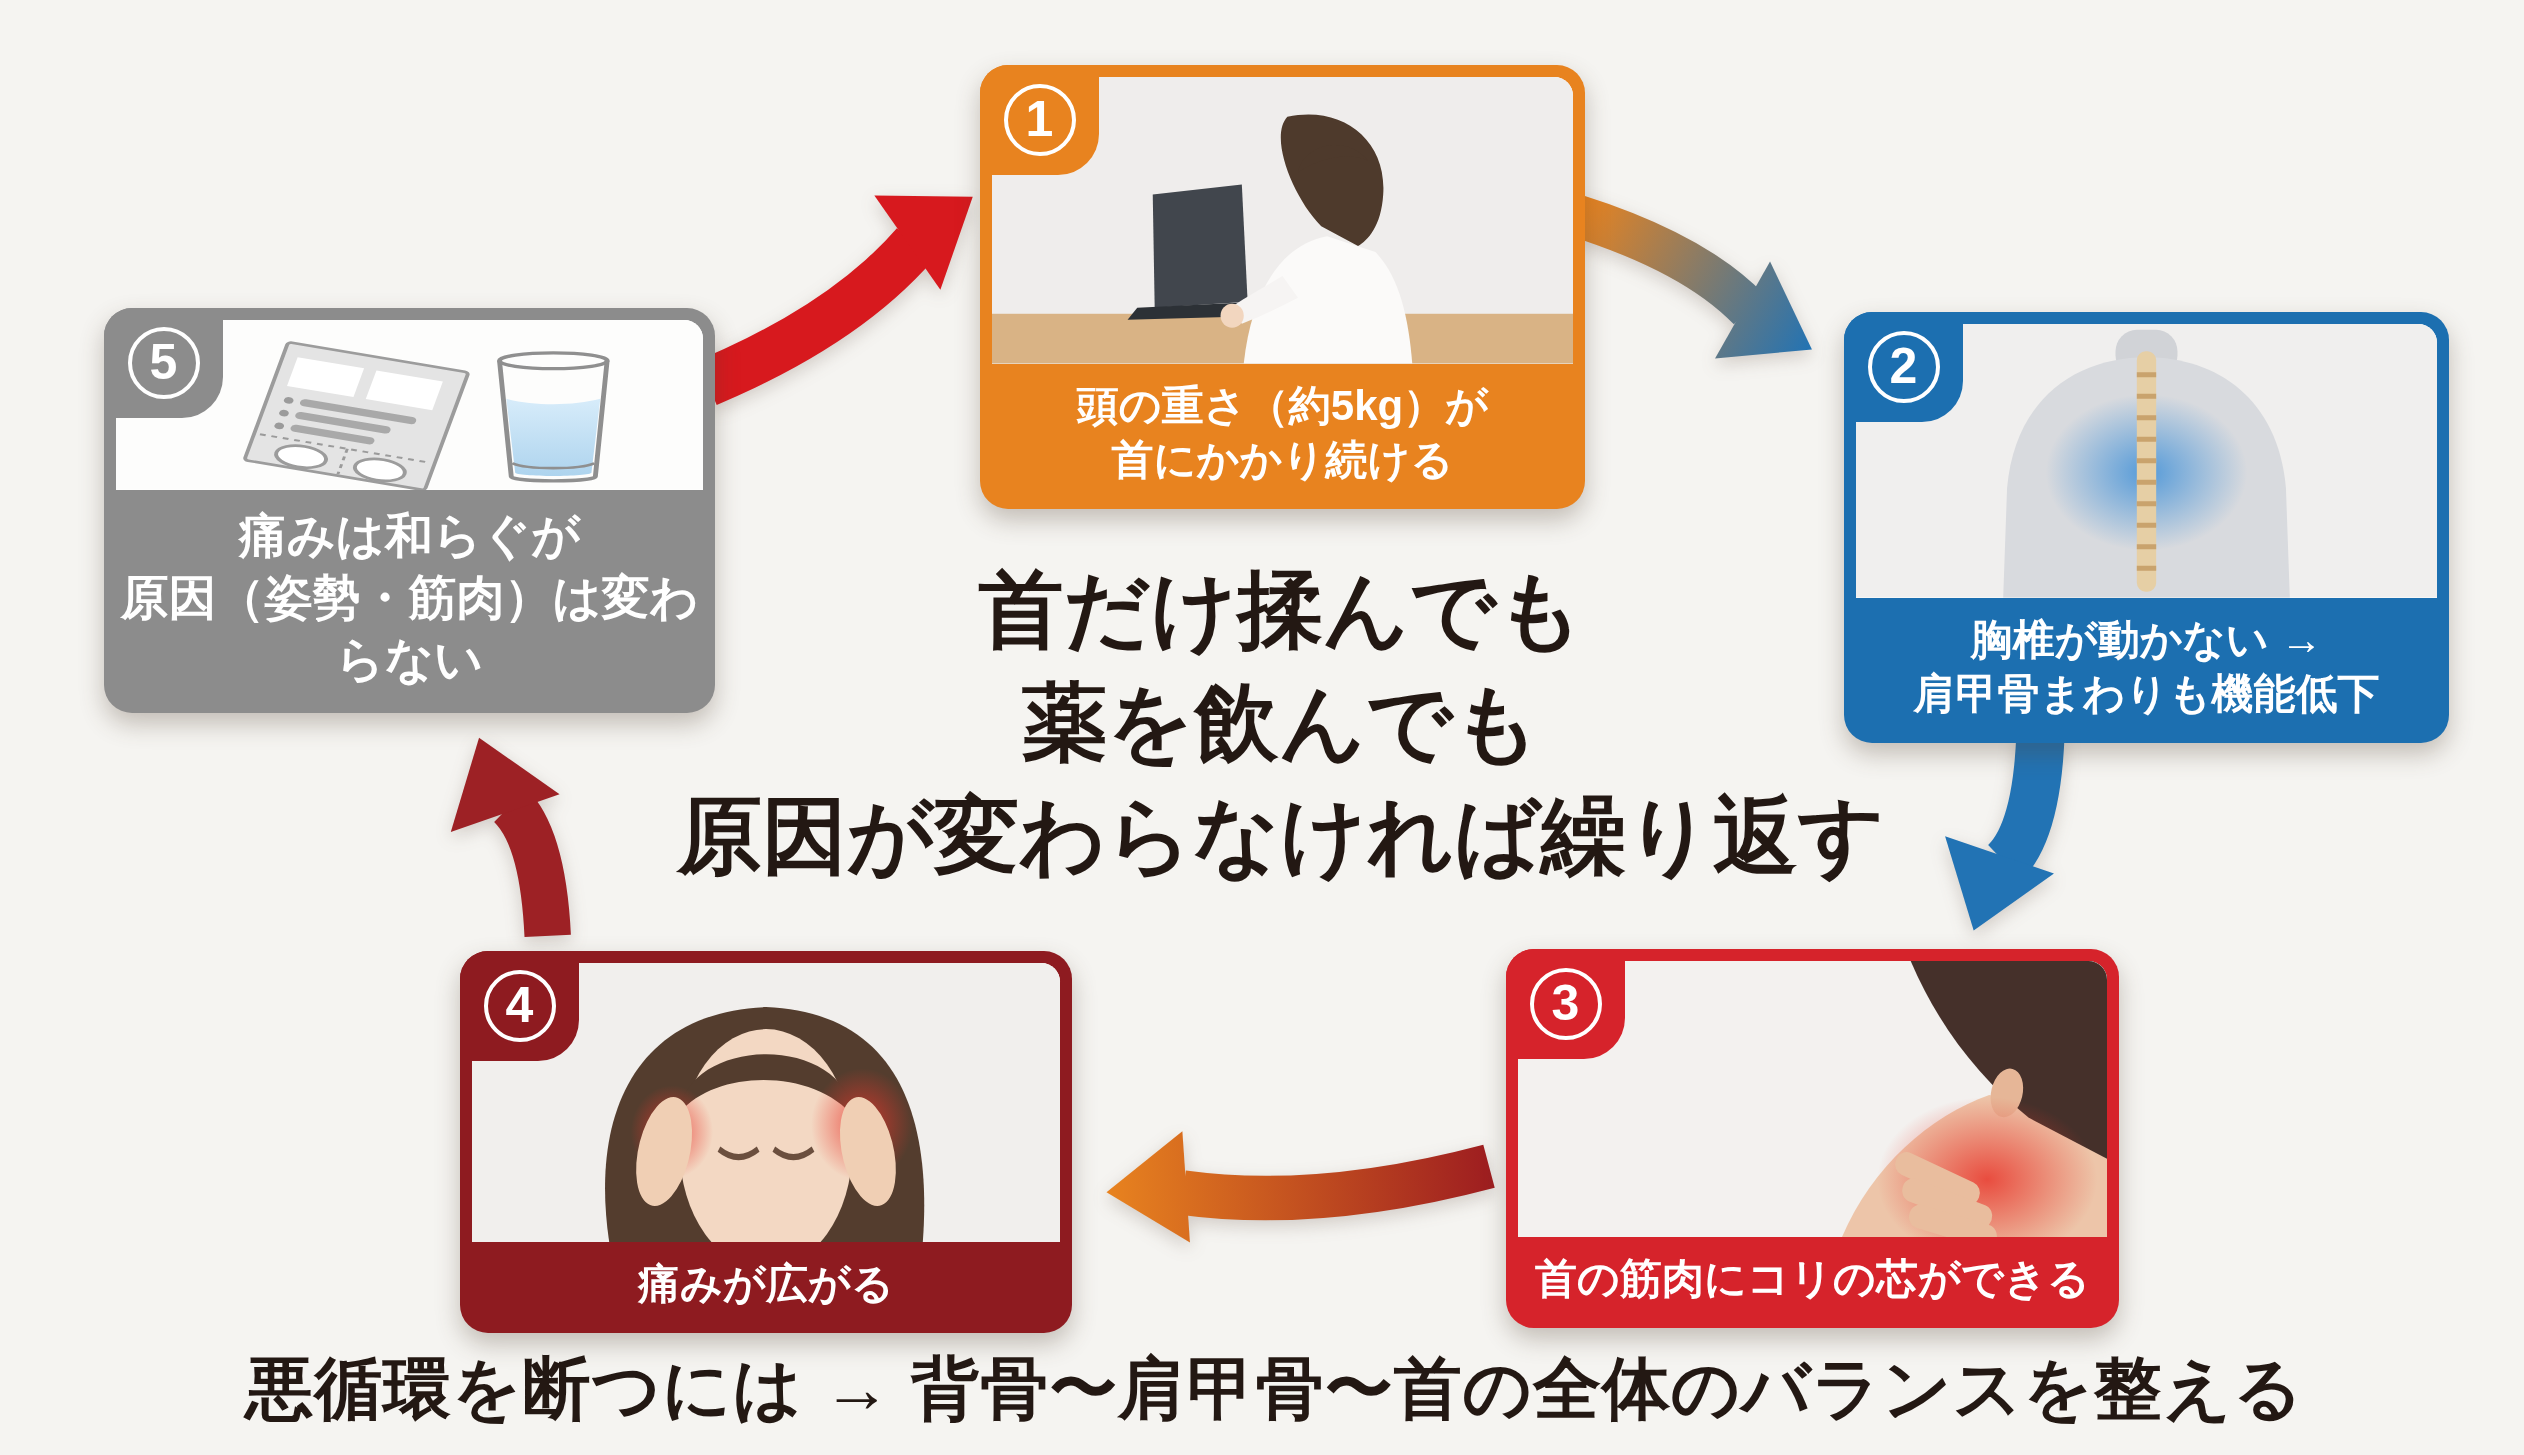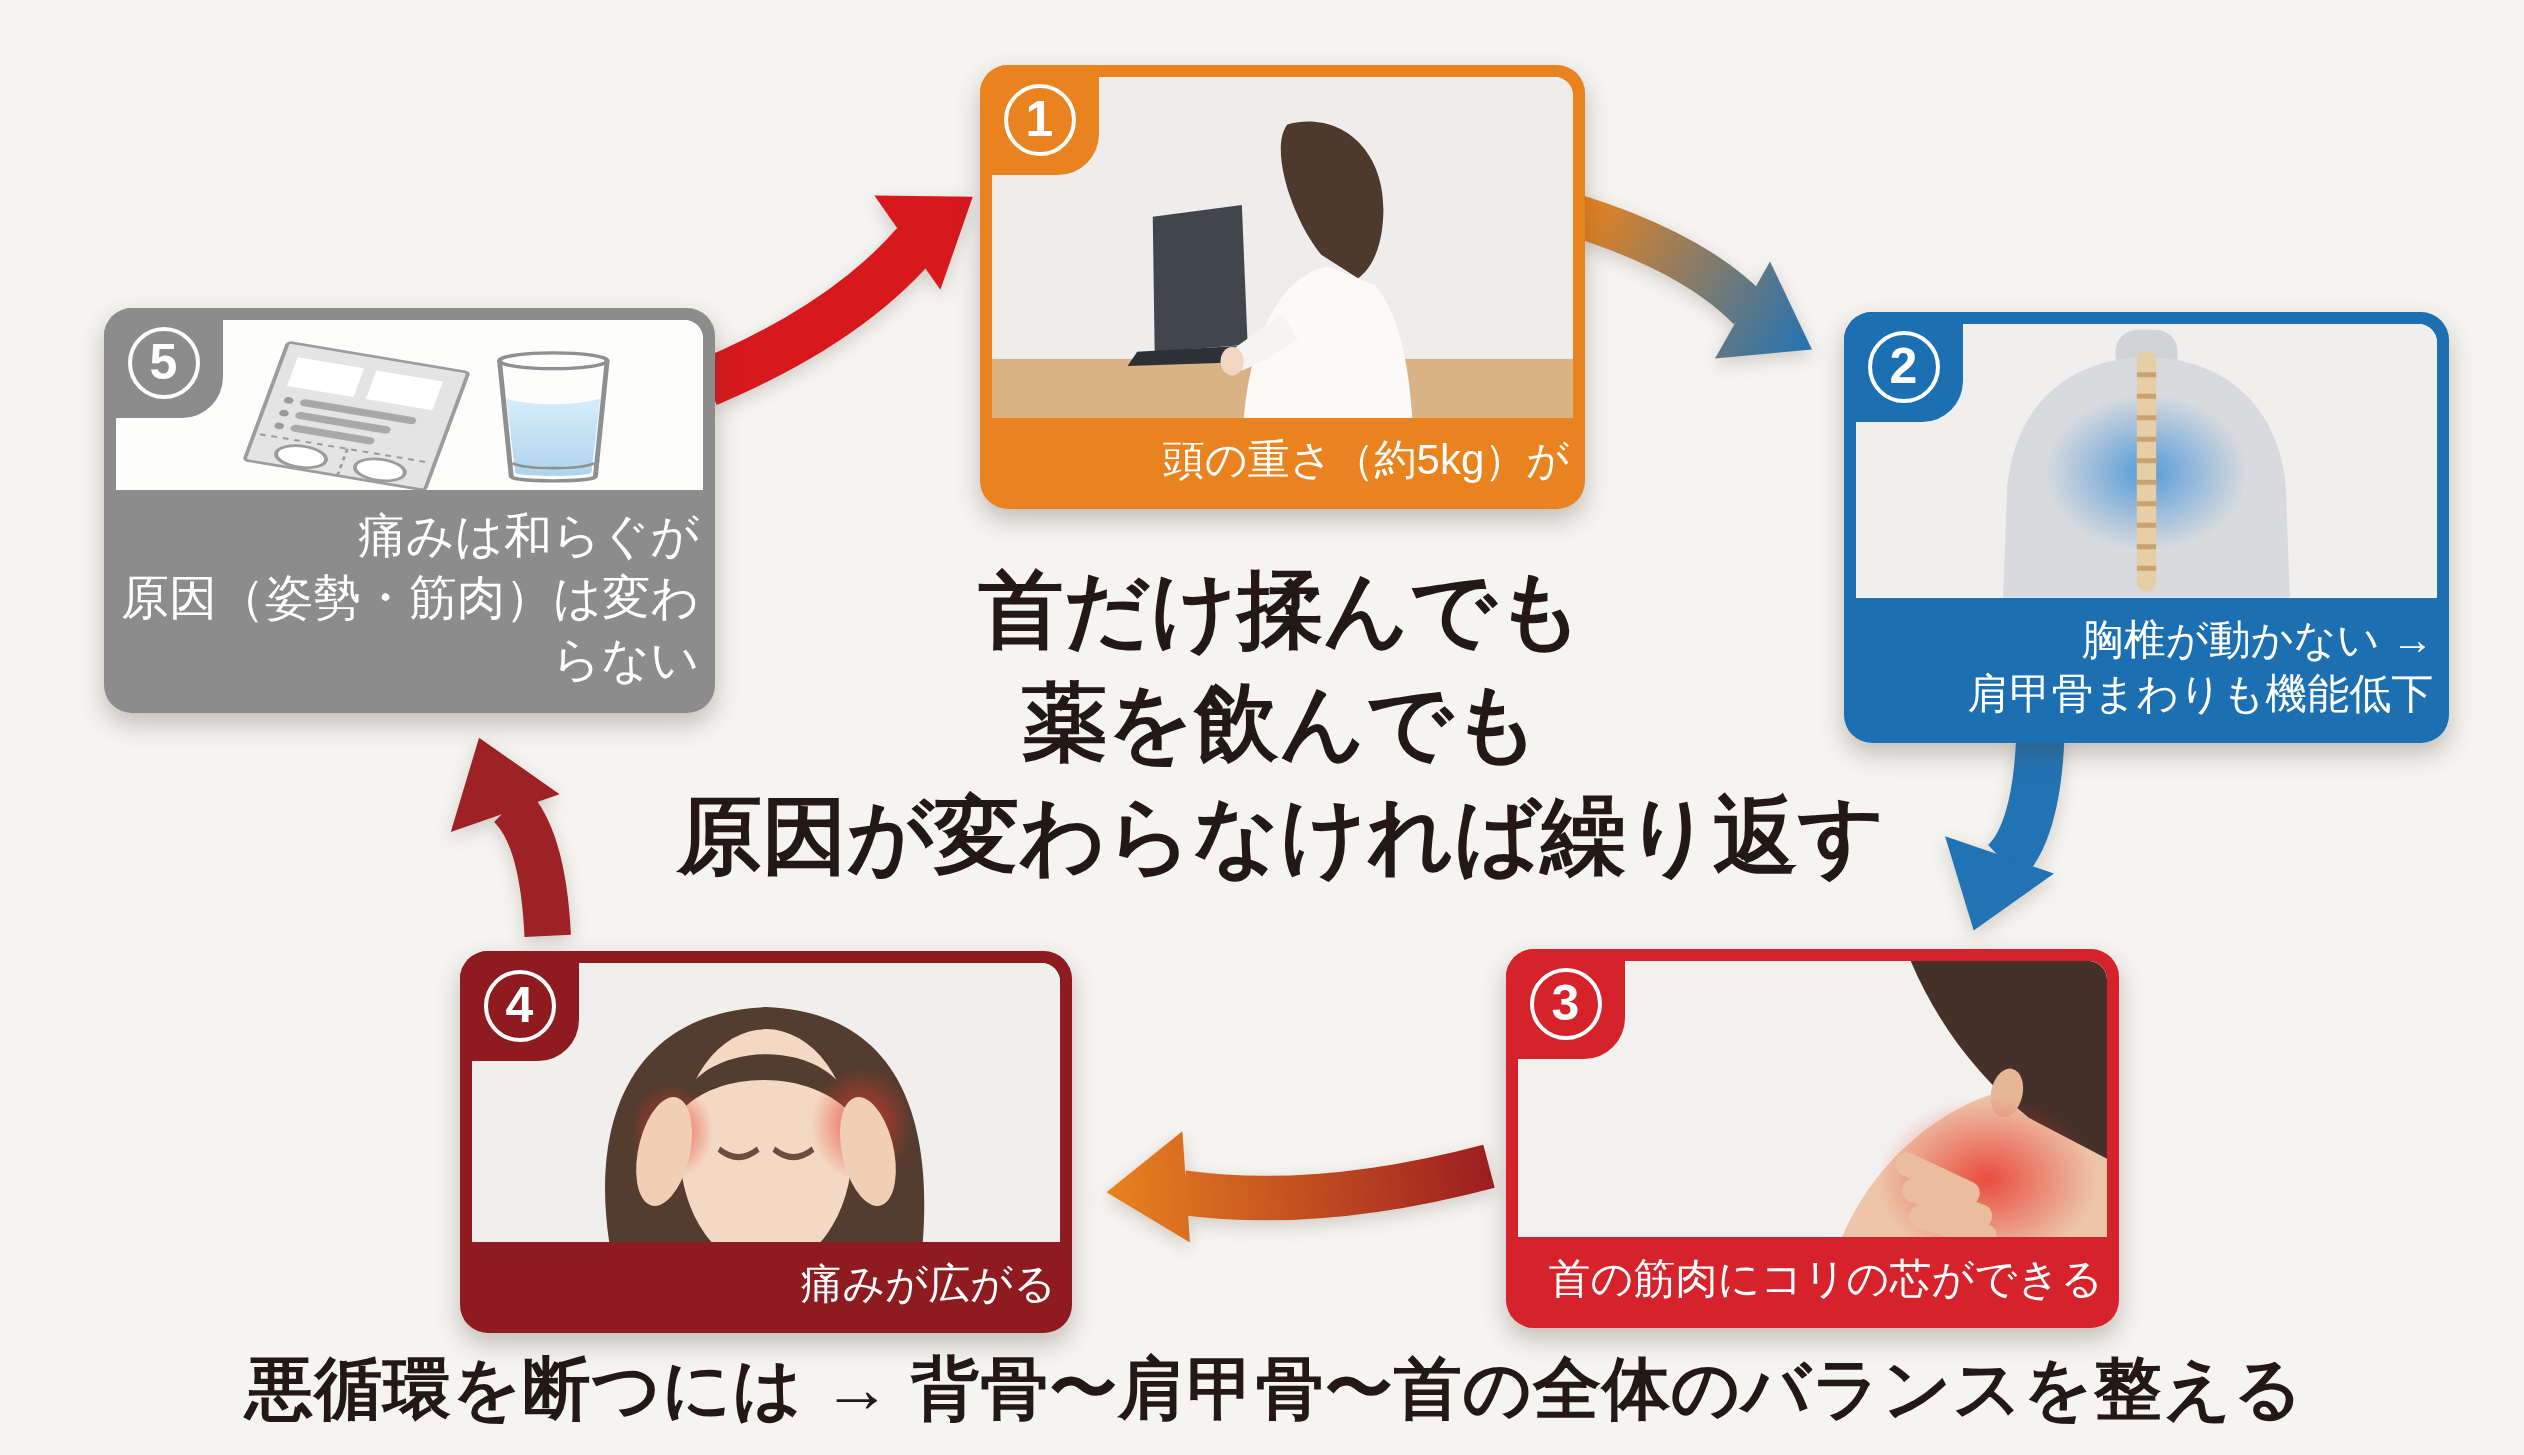--- a/index.html
+++ b/index.html
@@ -23,21 +23,21 @@
   .box-2{left:1844px;top:312px;width:581px;height:407px;}
   .box-3{left:1506px;top:949px;width:589px;height:355px;}
   .box-4{left:460px;top:951px;width:588px;height:358px;}
   .box-5{left:104px;top:308px;width:587px;height:381px;}
 
   .box-media{
     flex:1;background:#fff;border-radius:18.6px 18.6px 0 0;overflow:hidden;position:relative;
   }
   .box-media svg{width:100%;height:100%;display:block;}
   .box-caption{
-    color:#fff;font-weight:400;text-align:right;
+    color:#fff;font-weight:700;text-align:center;
     padding:15px 3.7px 9.3px;font-size:42px;line-height:1.3;letter-spacing:0;
   }
   .box-5 .box-caption{font-size:48px;}
   .badge{
     position:absolute;top:0;left:0;width:119px;height:110px;z-index:3;
     border-bottom-right-radius:41px;border-top-left-radius:28px;
     display:flex;align-items:center;justify-content:center;
   }
   .badge-num{
     width:72px;height:72px;border:4.6px solid #fff;border-radius:50%;
@@ -110,20 +110,21 @@
         <circle cx="352" cy="112" r="34" fill="#f2d6bf"></circle>
         <path d="M305 40 C360 28 408 62 404 118 C402 150 388 164 378 170 L340 150 C310 120 286 60 305 40 Z" fill="#4e3a2c"></path>
         <path d="M316 96 C322 66 368 58 388 84 C370 76 340 80 316 96 Z" fill="#4e3a2c"></path>
       </svg>
     </div>
     <div class="badge acc-orange">
       <span class="badge-num">1</span>
     </div>
     <div class="box-caption">
       <div>頭の重さ（約5kg）が</div>
+      <div>首にかかり続ける</div>
     </div>
   </div>
 
   <div class="cycle-box acc-blue box-2">
     <div class="box-media">
       <svg viewBox="0 0 600 280" preserveAspectRatio="none">
         <defs>
           <radialGradient id="g-blueglow" cx="0.5" cy="0.5" r="0.5">
             <stop offset="0" stop-color="#4e97d8" stop-opacity="0.95"></stop>
             <stop offset="1" stop-color="#4e97d8" stop-opacity="0"></stop>

